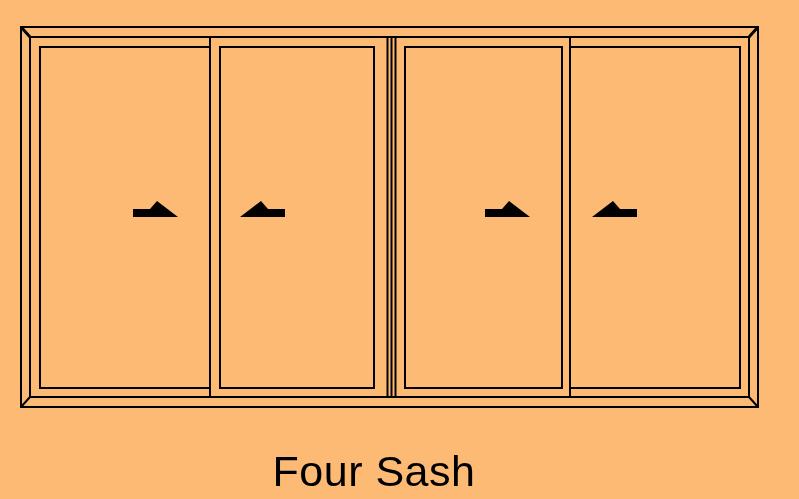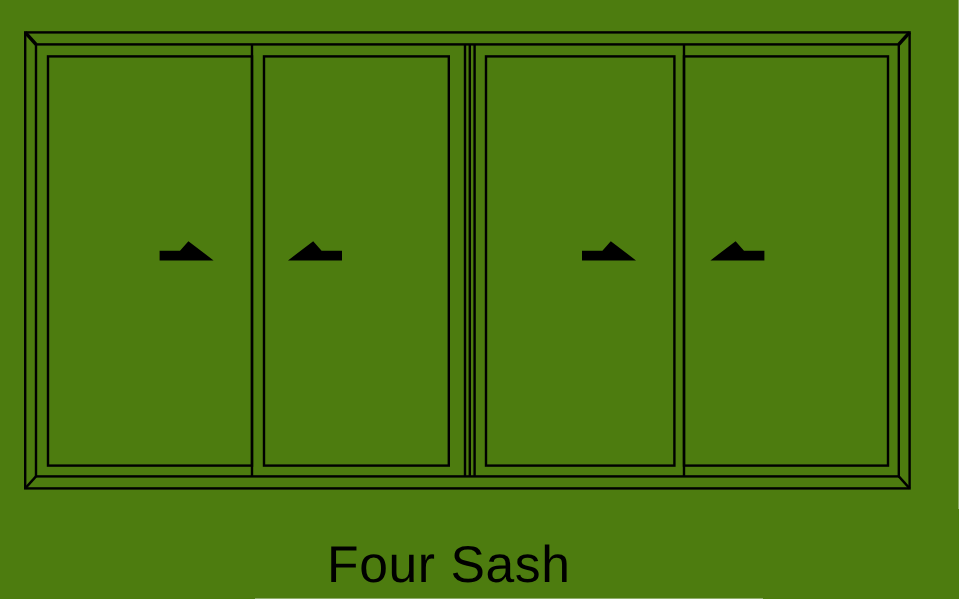--- a/index.html
+++ b/index.html
@@ -4,21 +4,21 @@
 <style>
   html, body {
     margin: 0;
     padding: 0;
     background: #ffffff;
   }
   #stage {
     position: relative;
     width: 799px;
     height: 499px;
-    background: #4d7c0f;
+    background: #fdba74;
     overflow: hidden;
     font-family: "Liberation Sans", sans-serif;
   }
   #drawing {
     position: absolute;
     left: 0;
     top: 0;
   }
   #caption {
     position: absolute;

